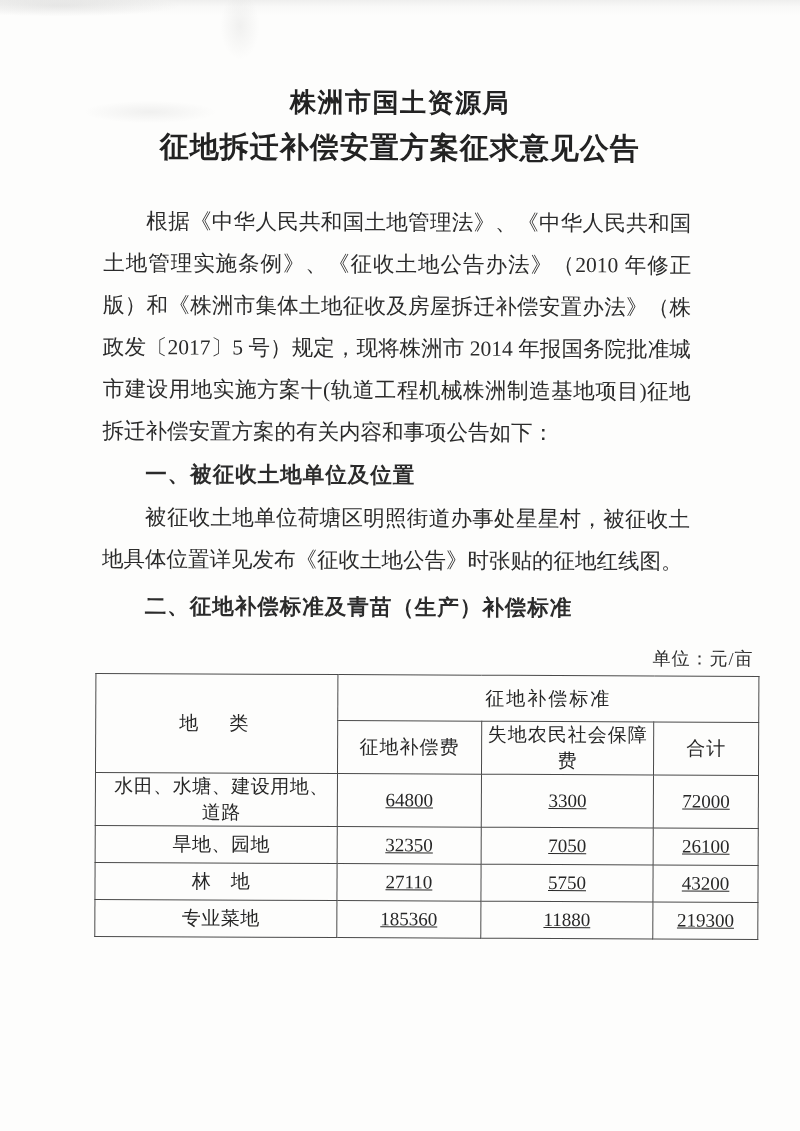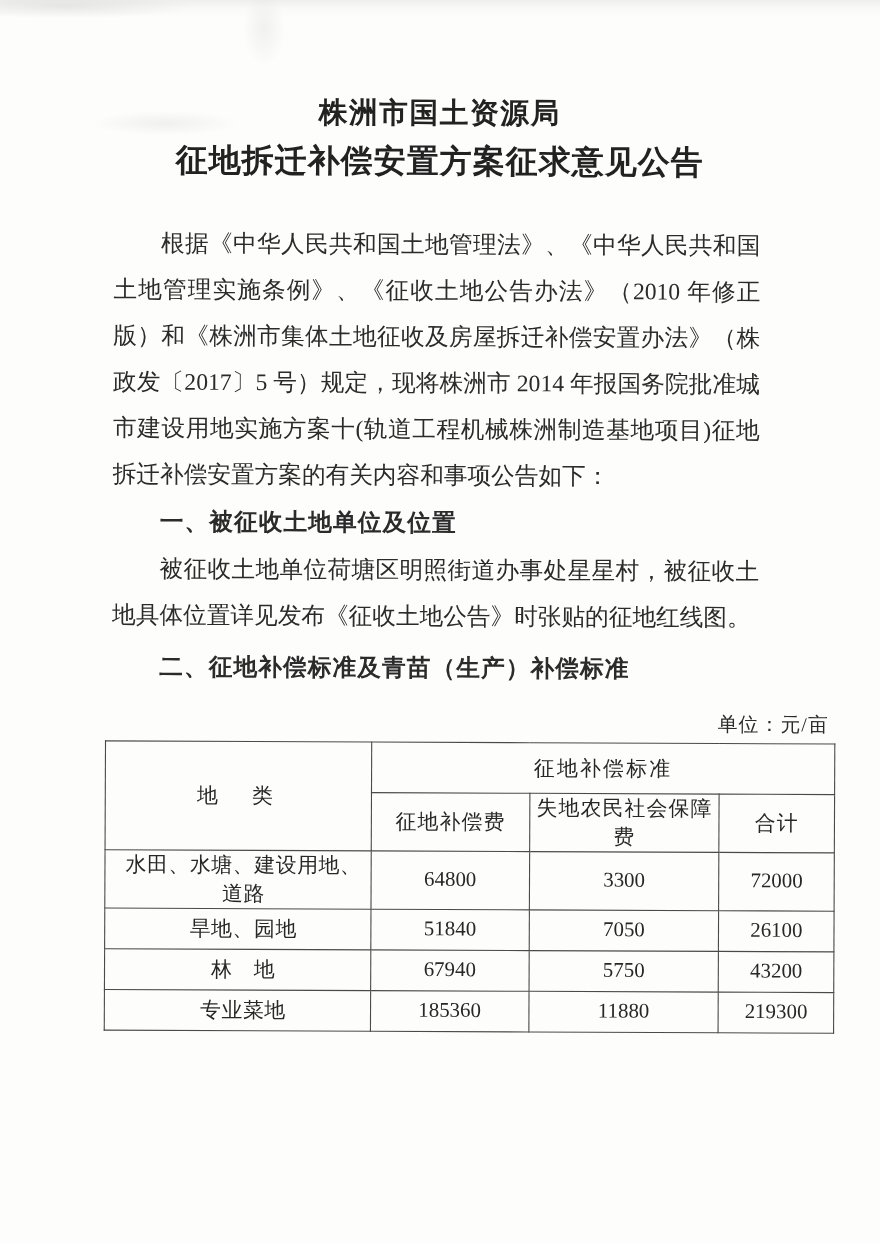--- a/index.html
+++ b/index.html
@@ -29,21 +29,21 @@
 
   .unit-note { margin:16px 0 5px 98px; width:658px; text-align:right; font-size:18px; letter-spacing:1px; color:#2b2b2b; }
 
   table.comp { margin-left:98px; width:664px; border-collapse:collapse; table-layout:fixed; font-size:19px; color:#272727; }
   table.comp th, table.comp td { border:1px solid #4a4a4a; font-weight:normal; text-align:center; vertical-align:middle; }
   th.group-head { height:46px; letter-spacing:2px; }
   tr.subhead th { height:40px; letter-spacing:1px; }
   th.landtype-head { letter-spacing:6px; }
   td.landtype { text-align:left; padding-left:10px; letter-spacing:0.5px; }
   tr.datarow td { height:37px; }
-  td.num { font-family:"Liberation Serif","DejaVu Serif",serif; }
+  td.num { font-family:"Liberation Serif","DejaVu Serif",serif;text-decoration:underline; }
 </style>
 </head>
 <body>
 
 <div class="page">
   <div class="doc">
 
     <div class="title-line1">株洲市国土资源局</div>
     <div class="title-line2">征地拆迁补偿安置方案征求意见公告</div>
 
@@ -76,27 +76,27 @@
       </thead>
       <tbody>
         <tr class="datarow">
           <td class="landtype">水田、水塘、建设用地、道路</td>
           <td class="num">64800</td>
           <td class="num">3300</td>
           <td class="num">72000</td>
         </tr>
         <tr class="datarow">
           <td class="landtype">旱地、园地</td>
-          <td class="num">51840</td>
+          <td class="num">32350</td>
           <td class="num">7050</td>
           <td class="num">26100</td>
         </tr>
         <tr class="datarow">
           <td class="landtype">林　地</td>
-          <td class="num">67940</td>
+          <td class="num">27110</td>
           <td class="num">5750</td>
           <td class="num">43200</td>
         </tr>
         <tr class="datarow">
           <td class="landtype">专业菜地</td>
           <td class="num">185360</td>
           <td class="num">11880</td>
           <td class="num">219300</td>
         </tr>
       </tbody>

